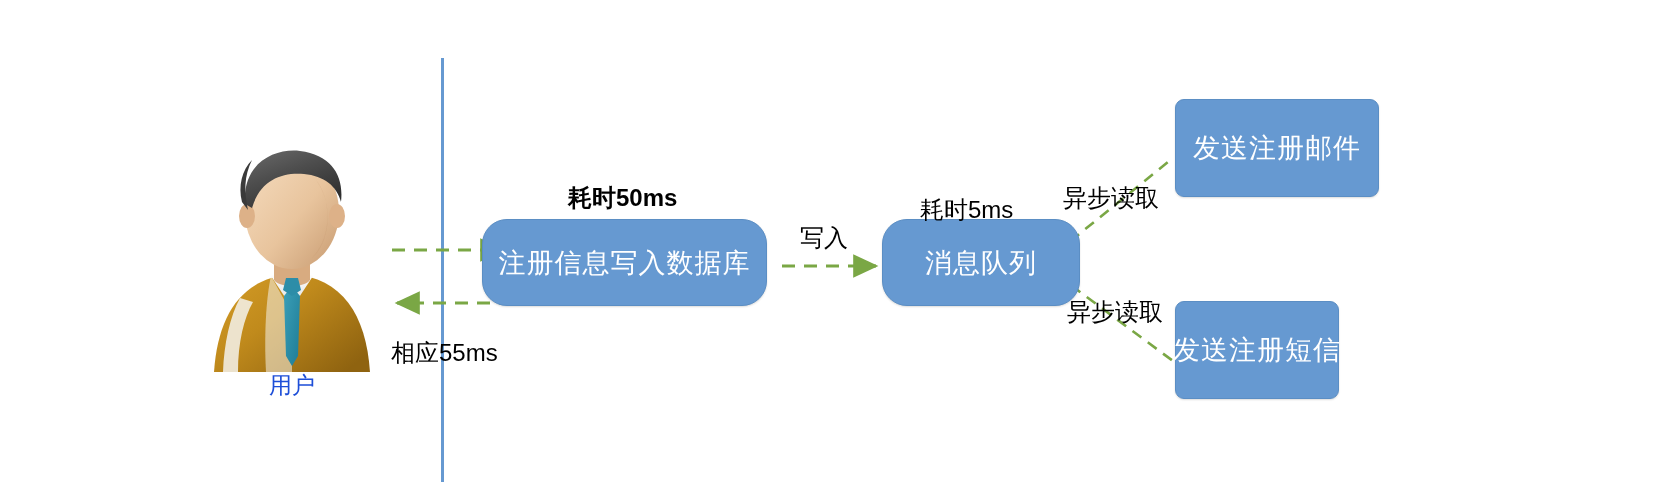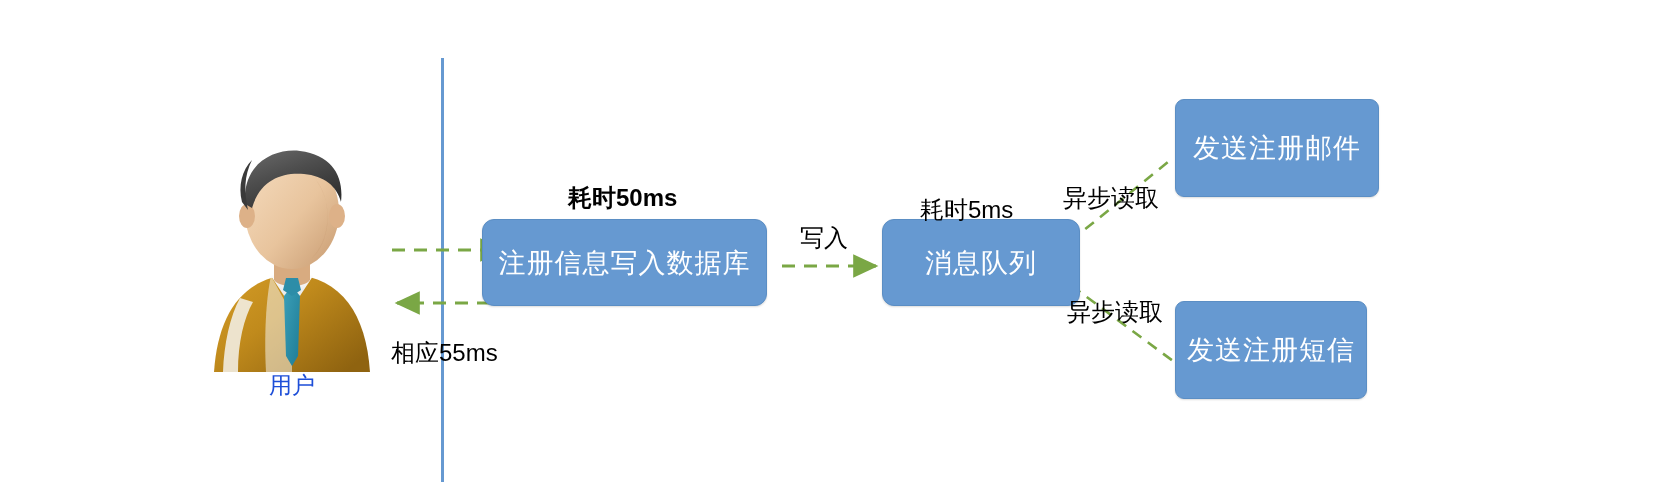--- a/index.html
+++ b/index.html
@@ -21,21 +21,21 @@
   .boundary-line {
     position: absolute;
     background: #6699d1;
   }
   
   .proc-box {
     position: absolute;
     box-sizing: border-box;
     background: #6699d1;
     border: 1px solid #5b8ec4;
-    border-radius: 12px;
+    border-radius: 25px;
     color: #ffffff;
     display: flex;
     align-items: center;
     justify-content: center;
     letter-spacing: 1px;
     white-space: nowrap;
     box-shadow: 0 1px 2px rgba(0,0,0,0.14);
   }
   .proc-box.small-r {
     border-radius: 9px;
@@ -154,21 +154,21 @@
   </div>
 
   <div class="proc-box" style="left:882px; top:219px; width:198px; height:87px; font-size:27px;">
     <span>消息队列</span>
   </div>
 
   <div class="proc-box small-r" style="left:1175px; top:99px; width:204px; height:98px; font-size:27px;">
     <span>发送注册邮件</span>
   </div>
 
-  <div class="proc-box small-r" style="left:1175px; top:301px; width:192px; height:98px; font-size:27px;">
+  <div class="proc-box small-r" style="left:1175px; top:301px; width:164px; height:98px; font-size:27px;">
     <span>发送注册短信</span>
   </div>
 
   <div class="lbl" style="left:568px; top:186px; font-size:24px;font-weight:bold;">耗时50ms</div>
 
   <div class="lbl" style="left:920px; top:198px; font-size:24px;">耗时5ms</div>
 
   <div class="lbl" style="left:391px; top:308px; font-size:24px;margin-top:33px;">相应55ms</div>
 
   <div class="lbl" style="left:800px; top:226px; font-size:24px;">写入</div>

